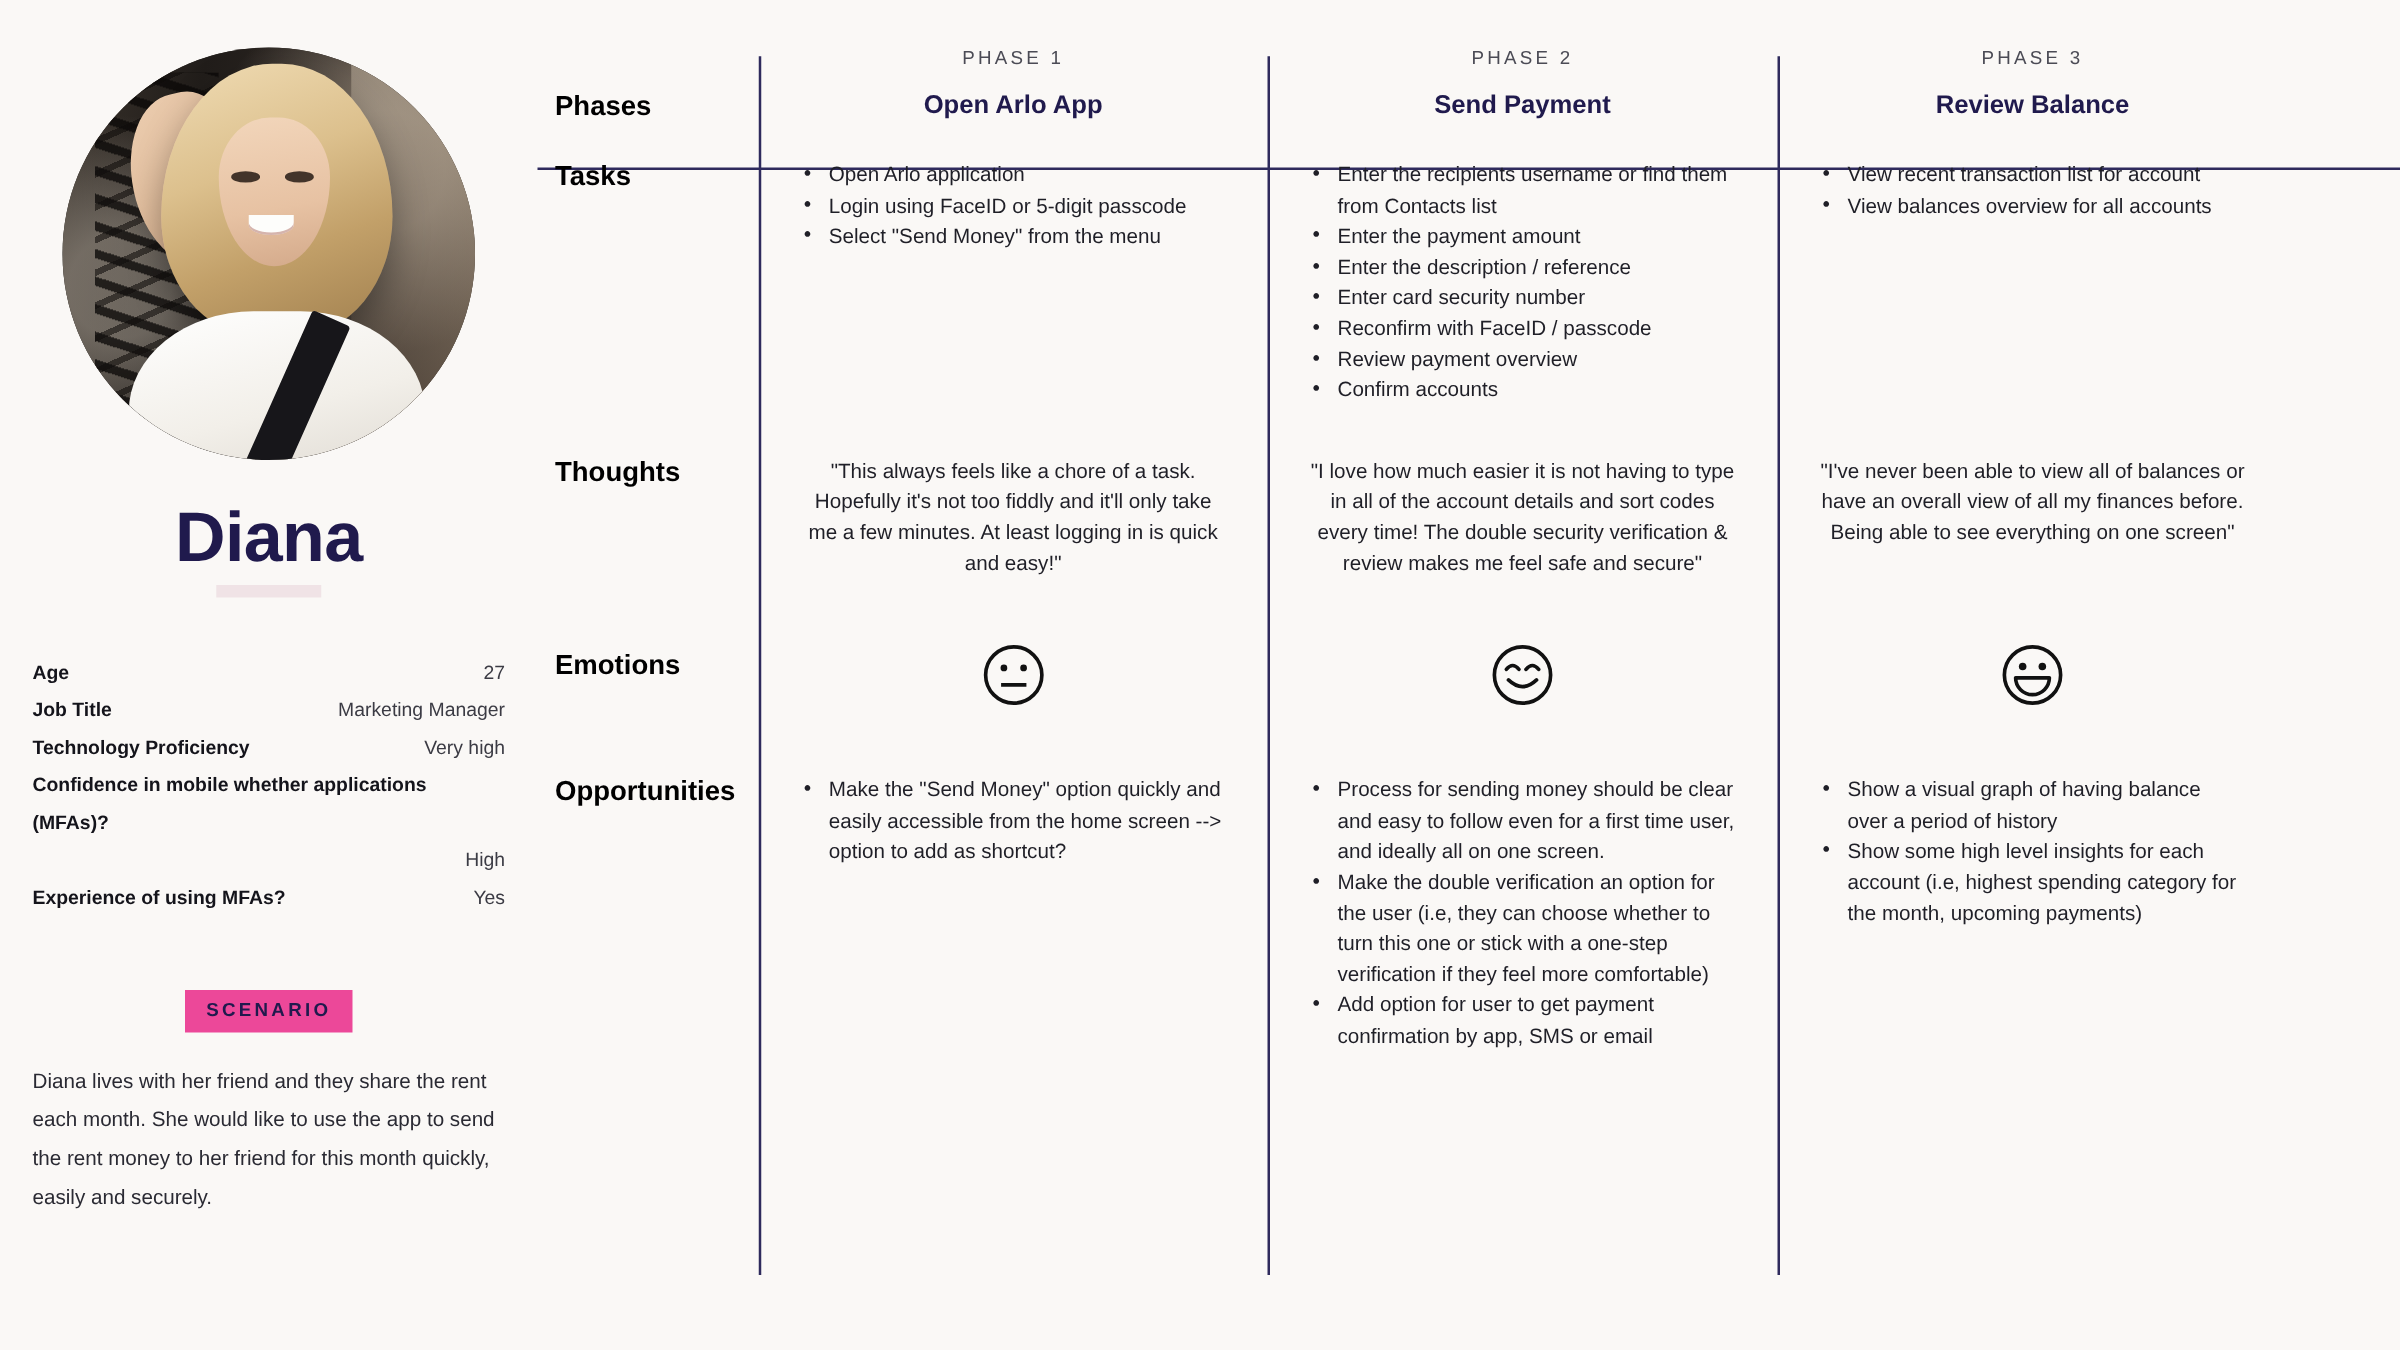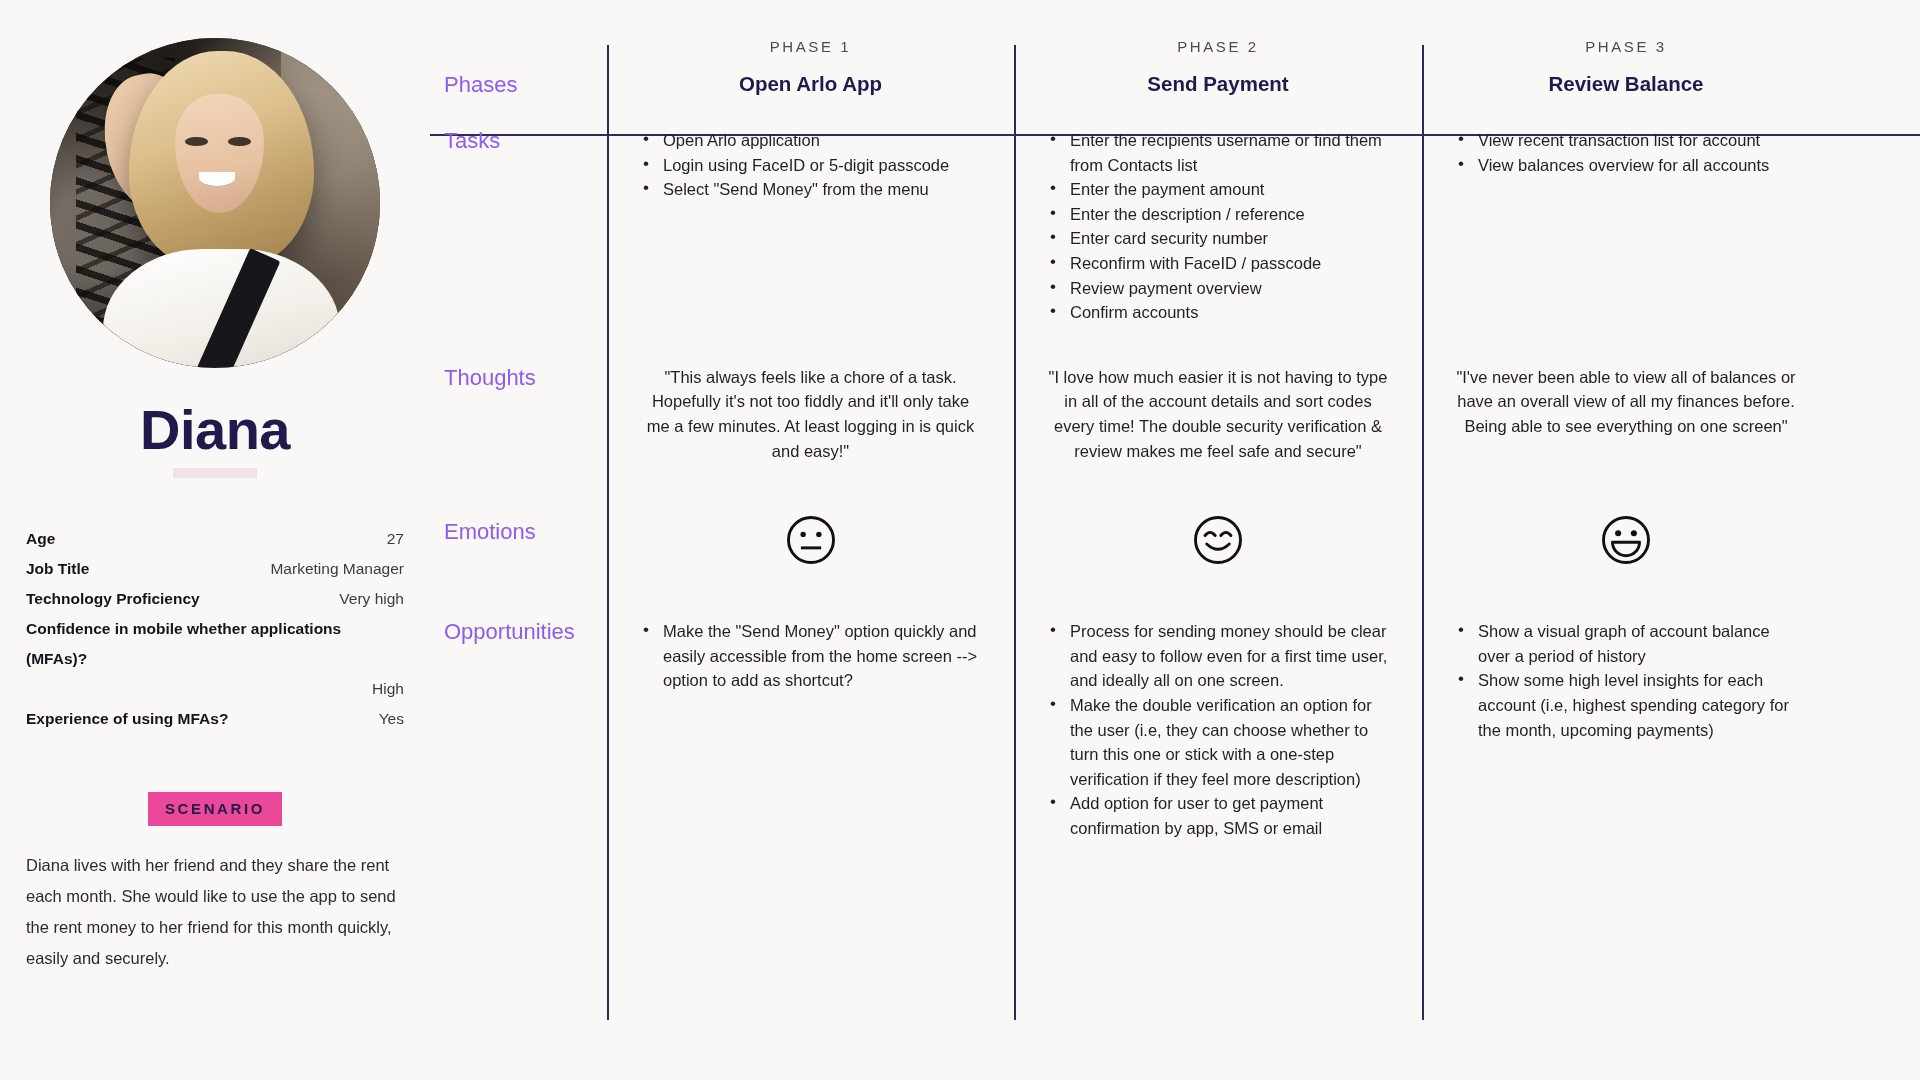--- a/index.html
+++ b/index.html
@@ -121,21 +121,21 @@
   .vline.v2 { left: 584px; }
   .vline.v3 { left: 992px; }
 
   .hline {
     position: absolute; left: 0; right: 0; top: 134px; height: 1.5px;
     background: #2e2a5c;
   }
 
   .cell { padding: 0 34px; }
   .row-label {
-    font-size: 22px; font-weight: 400; color: #8b5cf6;
+    font-size: 22px; font-weight: 700; color: #000000;
     padding-left: 14px; padding-right: 0;
   }
   .hdr-label { padding-top: 72px; }
   .hdr-cell { text-align: center; padding-top: 38px; }
   .phase-kicker {
     font-size: 15px; letter-spacing: 2.6px; color: #4b4b55; font-weight: 400;
   }
   .phase-title {
     margin-top: 17px; font-size: 20.5px; font-weight: 700; color: #201a4d;
   }
@@ -315,26 +315,26 @@
 
       <div class="row-label" style="padding-top:48px">Opportunities</div>
       <div class="cell" style="padding-top:48px">
         <ul class="bullets">
           <li>Make the "Send Money" option quickly and easily accessible from the home screen --&gt; option to add as shortcut?</li>
         </ul>
       </div>
       <div class="cell" style="padding-top:48px">
         <ul class="bullets">
           <li>Process for sending money should be clear and easy to follow even for a first time user, and ideally all on one screen.</li>
-          <li>Make the double verification an option for the user (i.e, they can choose whether to turn this one or stick with a one-step verification if they feel more description)</li>
+          <li>Make the double verification an option for the user (i.e, they can choose whether to turn this one or stick with a one-step verification if they feel more comfortable)</li>
           <li>Add option for user to get payment confirmation by app, SMS or email</li>
         </ul>
       </div>
       <div class="cell" style="padding-top:48px">
         <ul class="bullets">
-          <li>Show a visual graph of account balance over a period of history</li>
+          <li>Show a visual graph of having balance over a period of history</li>
           <li>Show some high level insights for each account (i.e, highest spending category for the month, upcoming payments)</li>
         </ul>
       </div>
 
     </div>
   </section>
 </div>
 
 </body></html>

